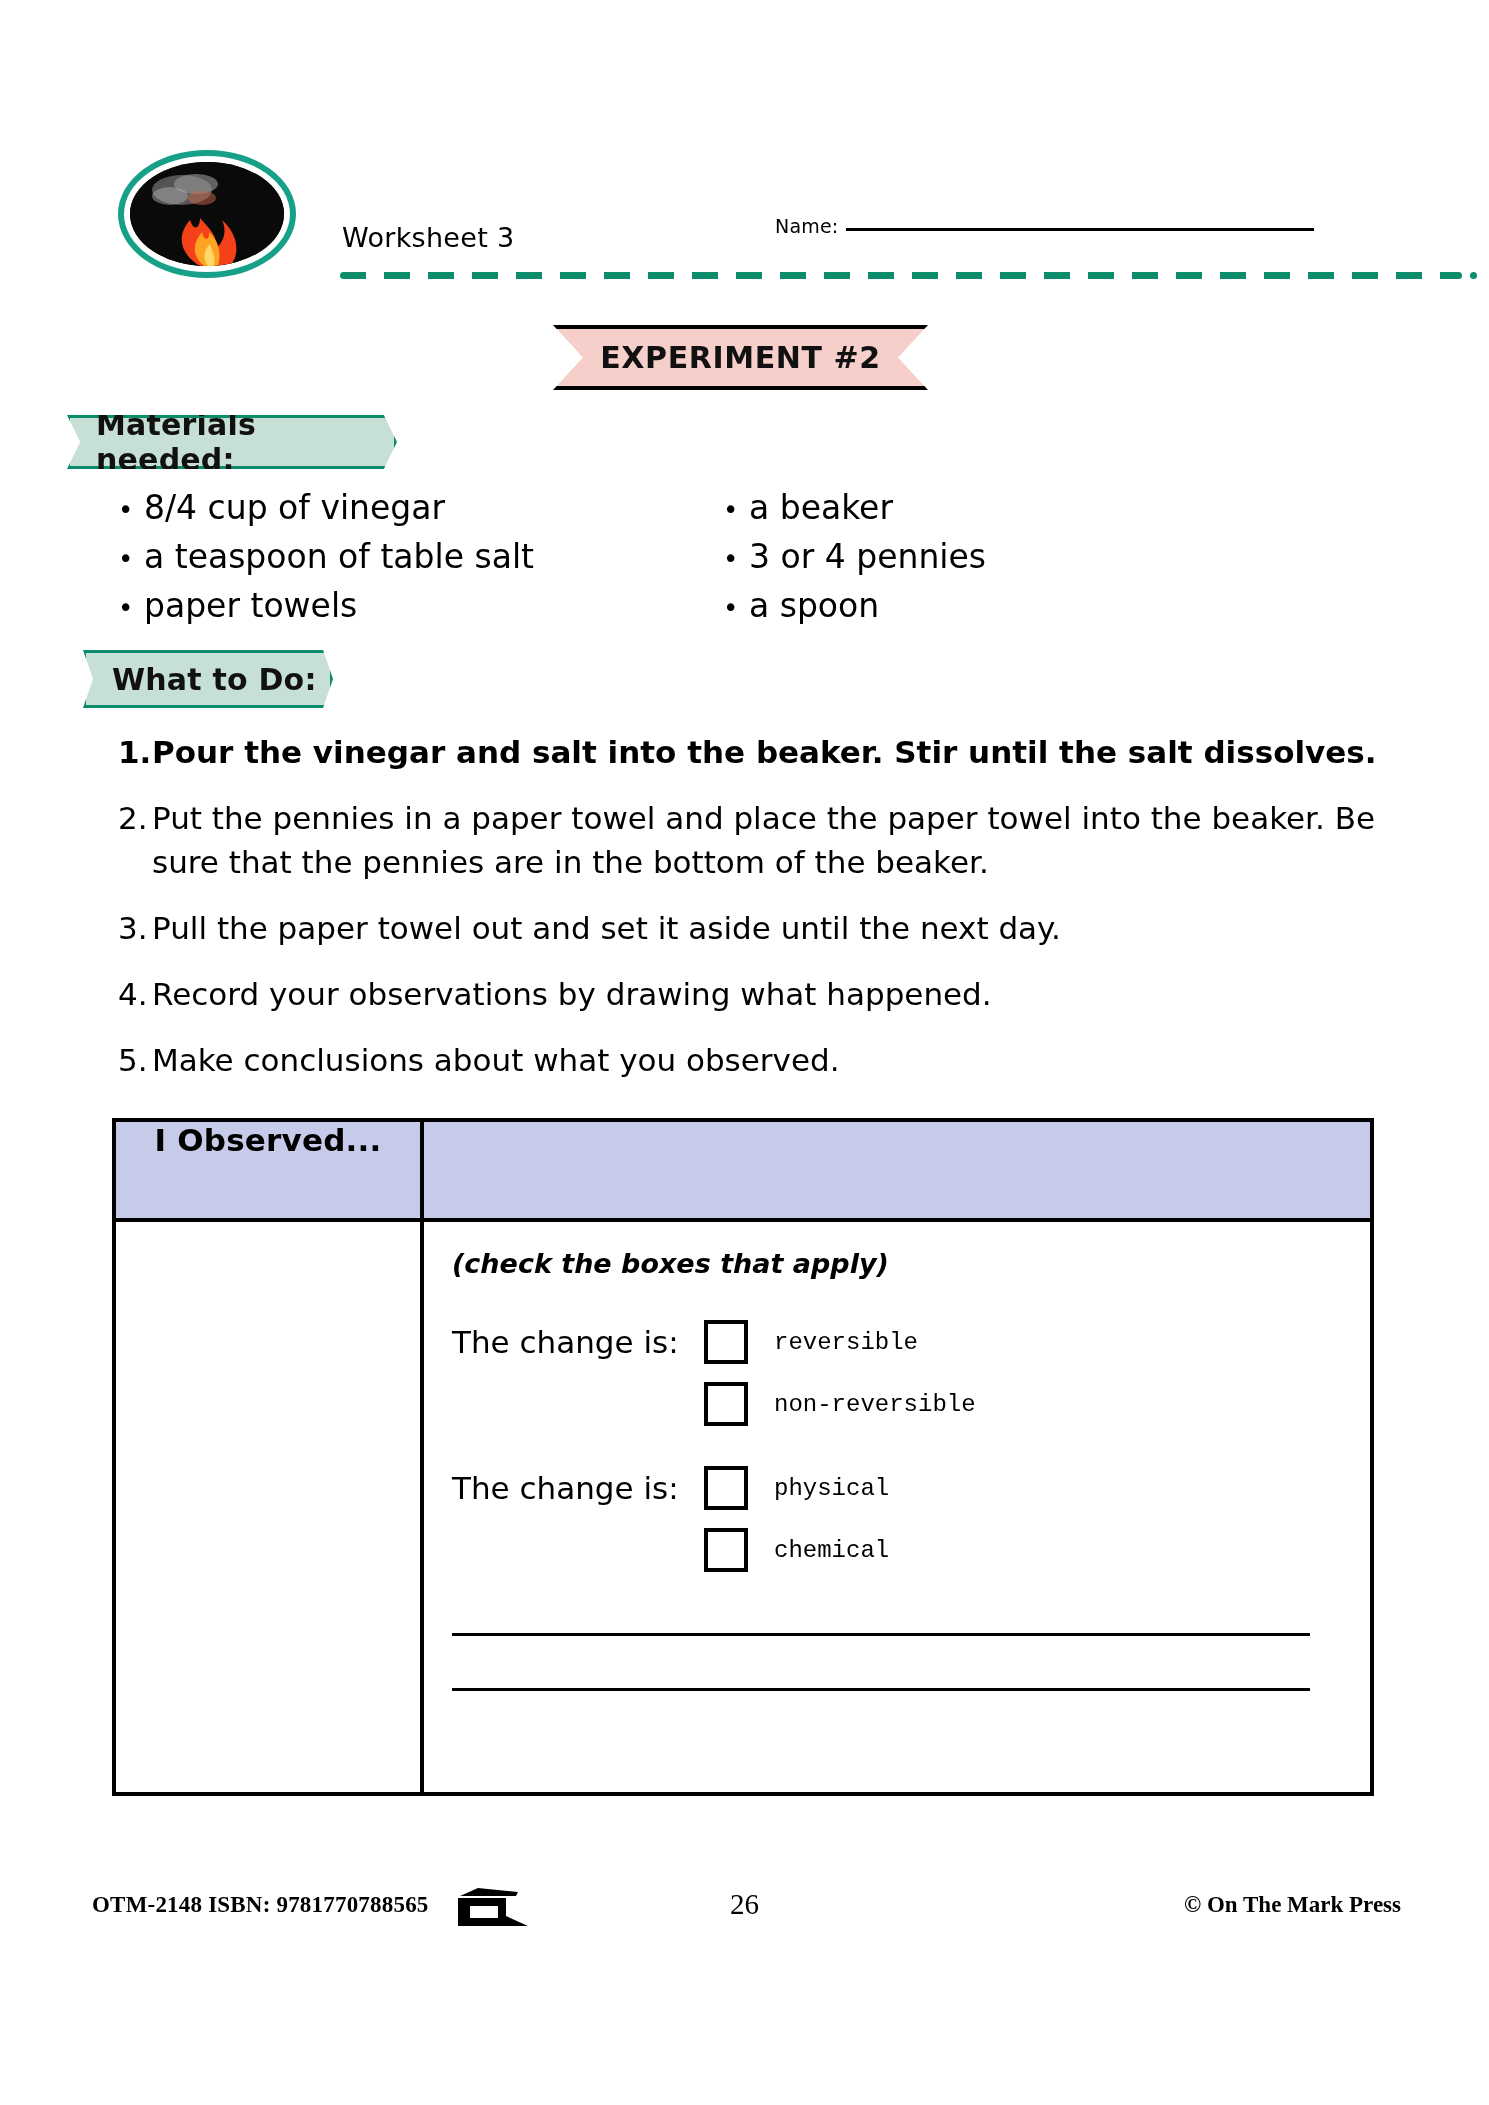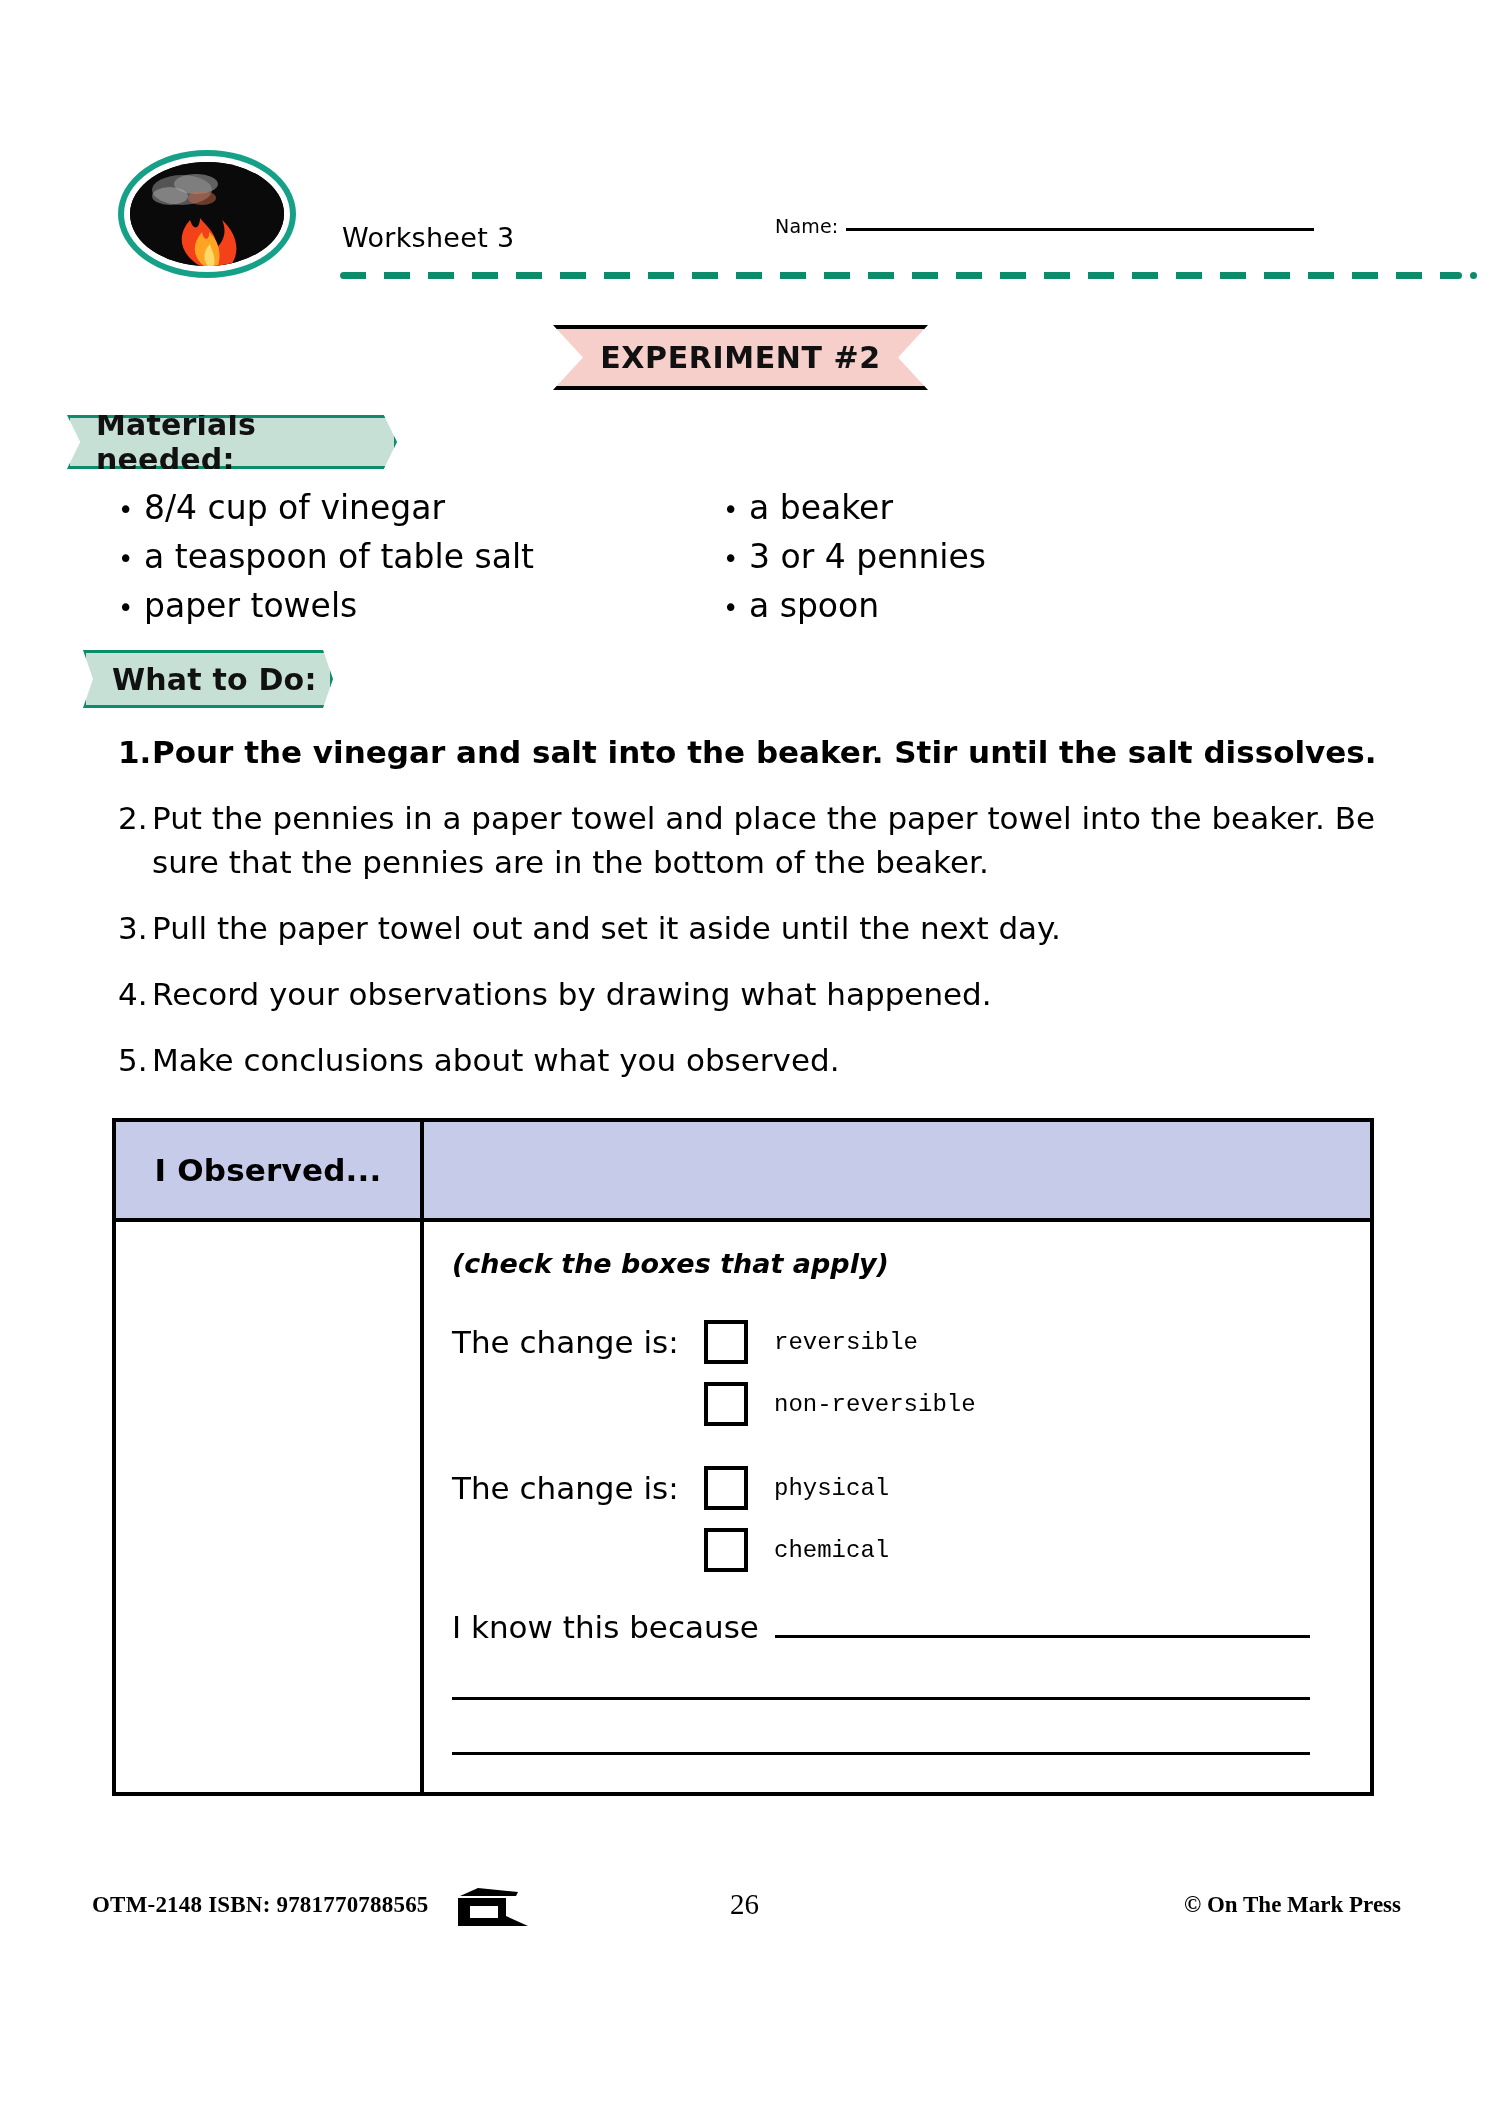--- a/index.html
+++ b/index.html
@@ -228,21 +228,21 @@
     height: 96px;
     flex: none;
     background: #c5cbe8;
     border-bottom: 4px solid #000;
   }
   .obs-head-left {
     width: 304px;
     flex: none;
     border-right: 4px solid #000;
     display: flex;
-    align-items: center;
+    align-items: flex-start;
     justify-content: center;
   }
   .obs-head-right {
     flex: 1;
     display: flex;
     align-items: center;
     justify-content: center;
   }
   .obs-head-text {
     font-size: 31px;
@@ -501,24 +501,20 @@
             <span class="checkbox"></span>
             <span class="check-label">physical</span>
           </div>
           <div class="check-row">
             <span class="check-prompt"></span>
             <span class="checkbox"></span>
             <span class="check-label">chemical</span>
           </div>
         </div>
 
-        <div class="because-row">
-          <span class="because-label">I know this because</span>
-          <span class="because-rule"></span>
-        </div>
         <div class="blank-rule"></div>
         <div class="blank-rule"></div>
       </div>
     </div>
   </div>
 
   <div class="footer">
     <div class="footer-left">OTM-2148  ISBN: 9781770788565</div>
 
     <div class="footer-icon">

